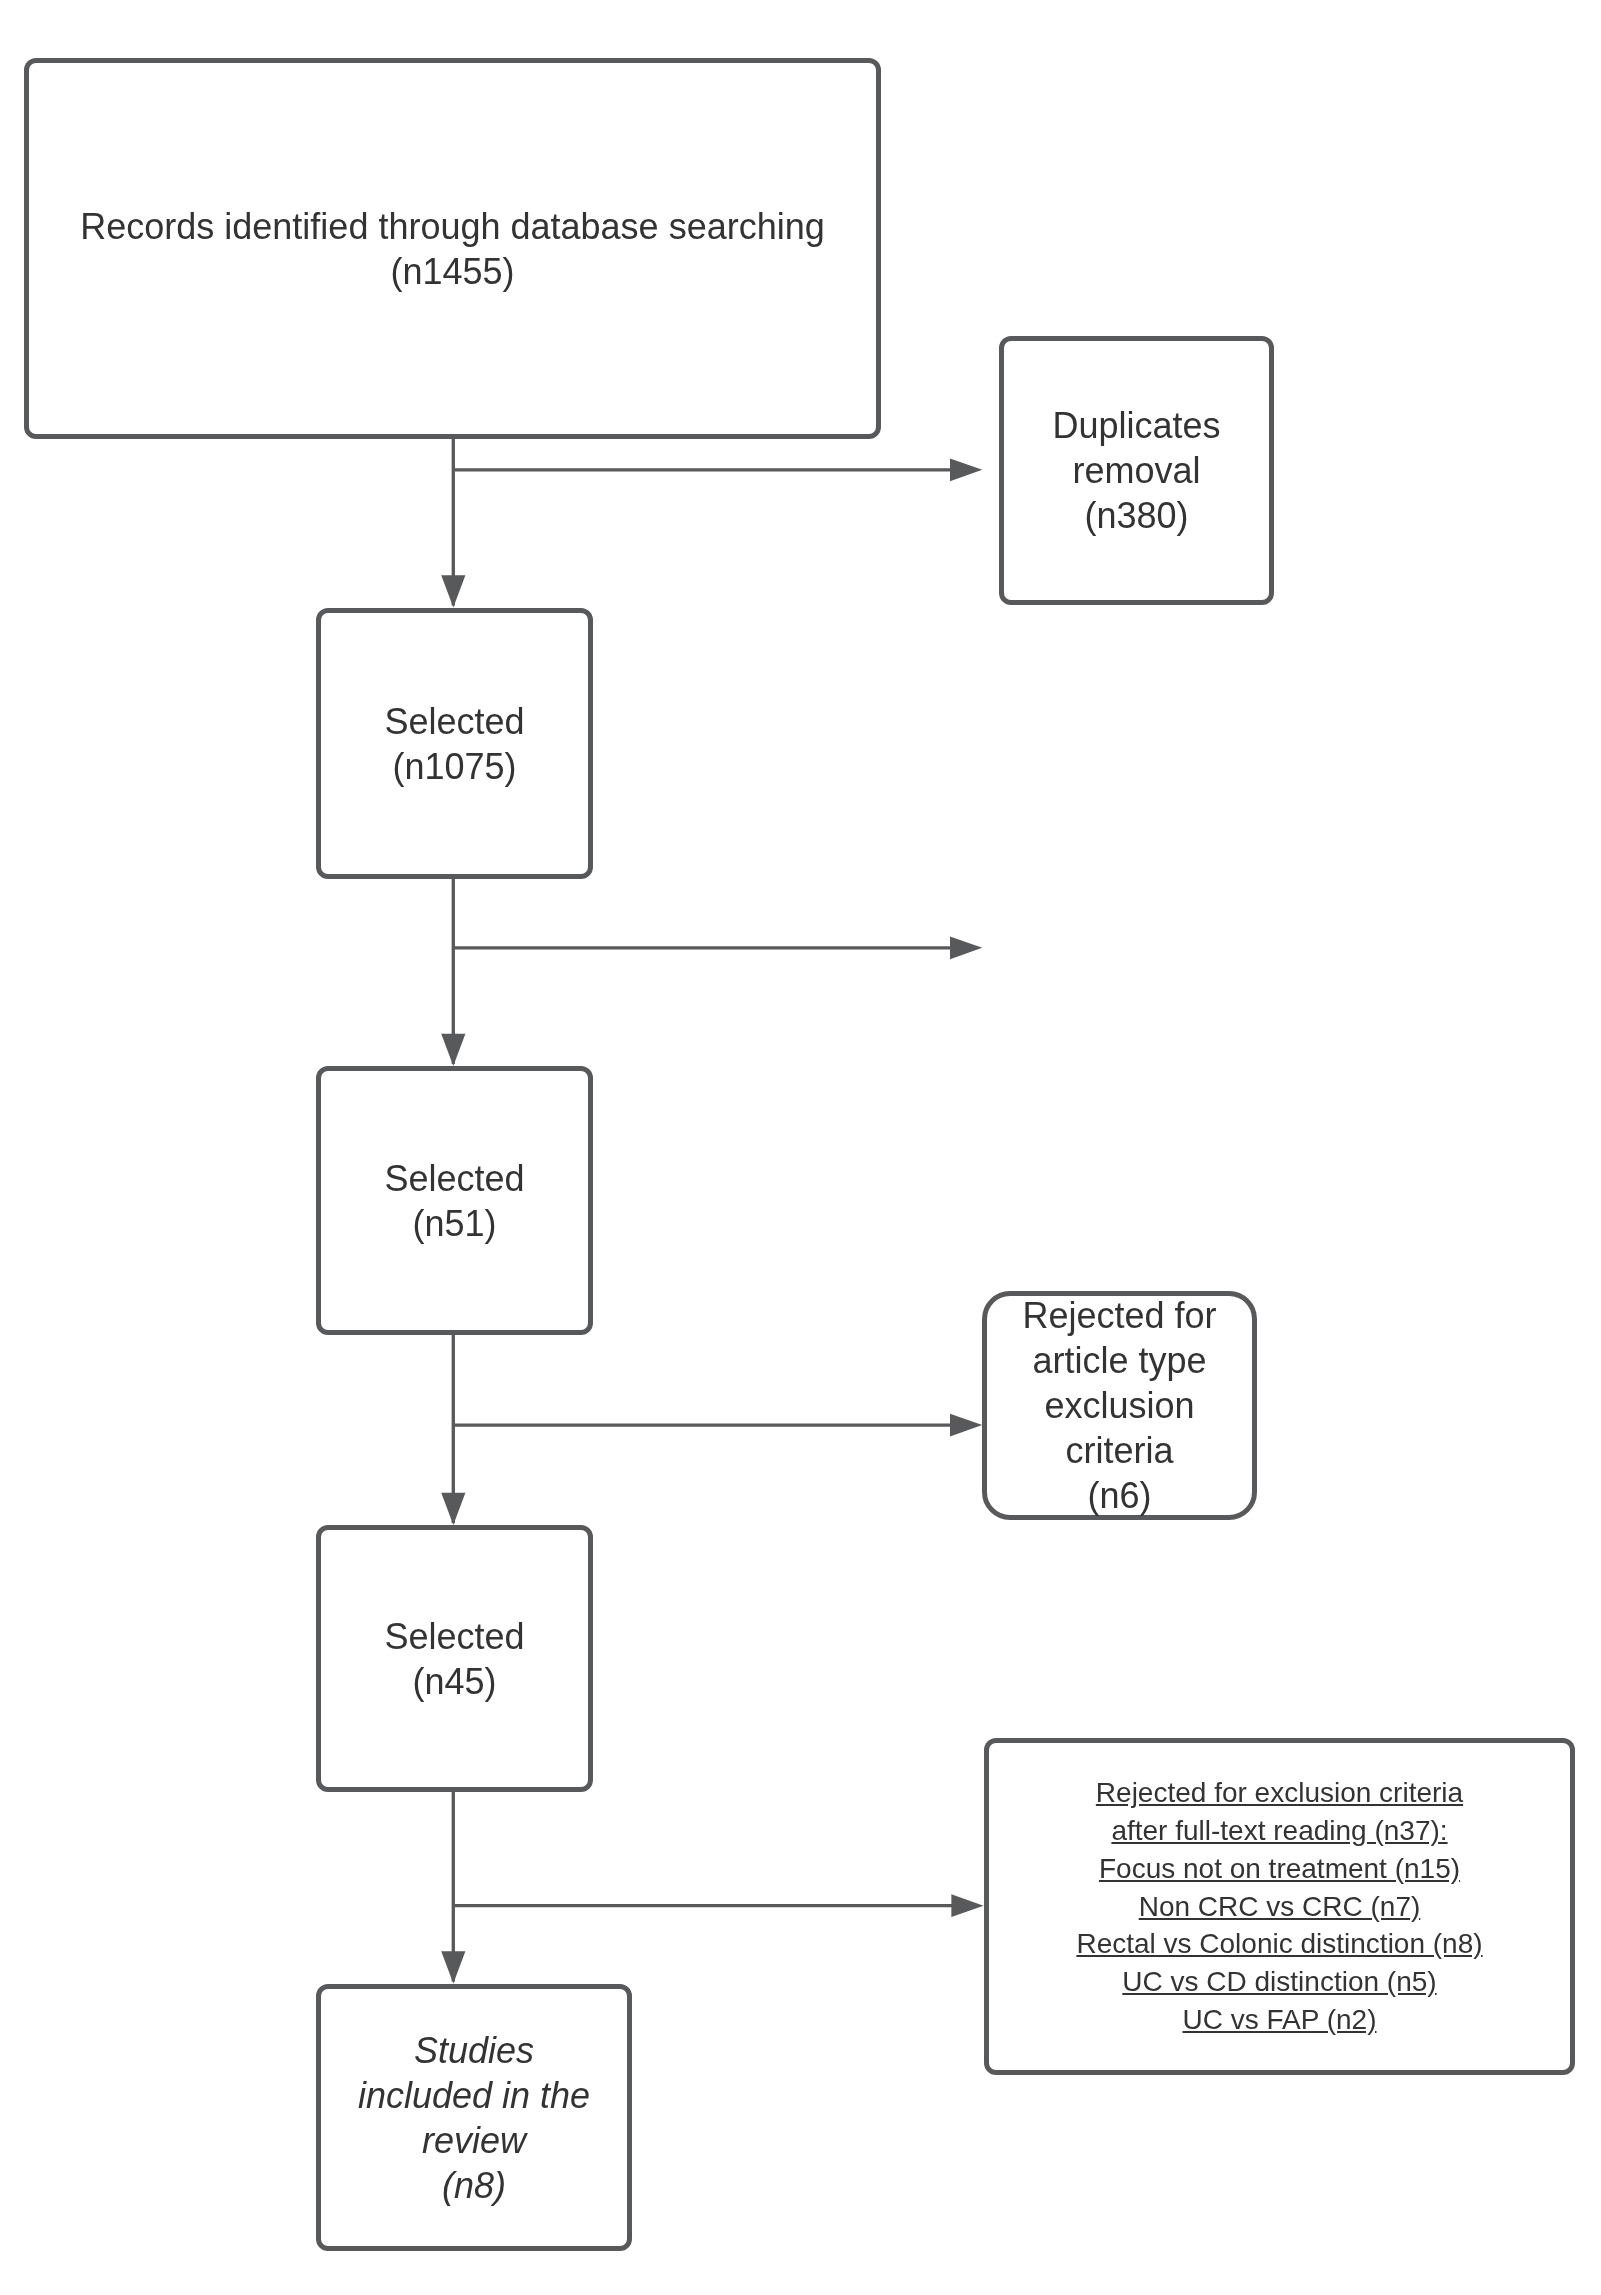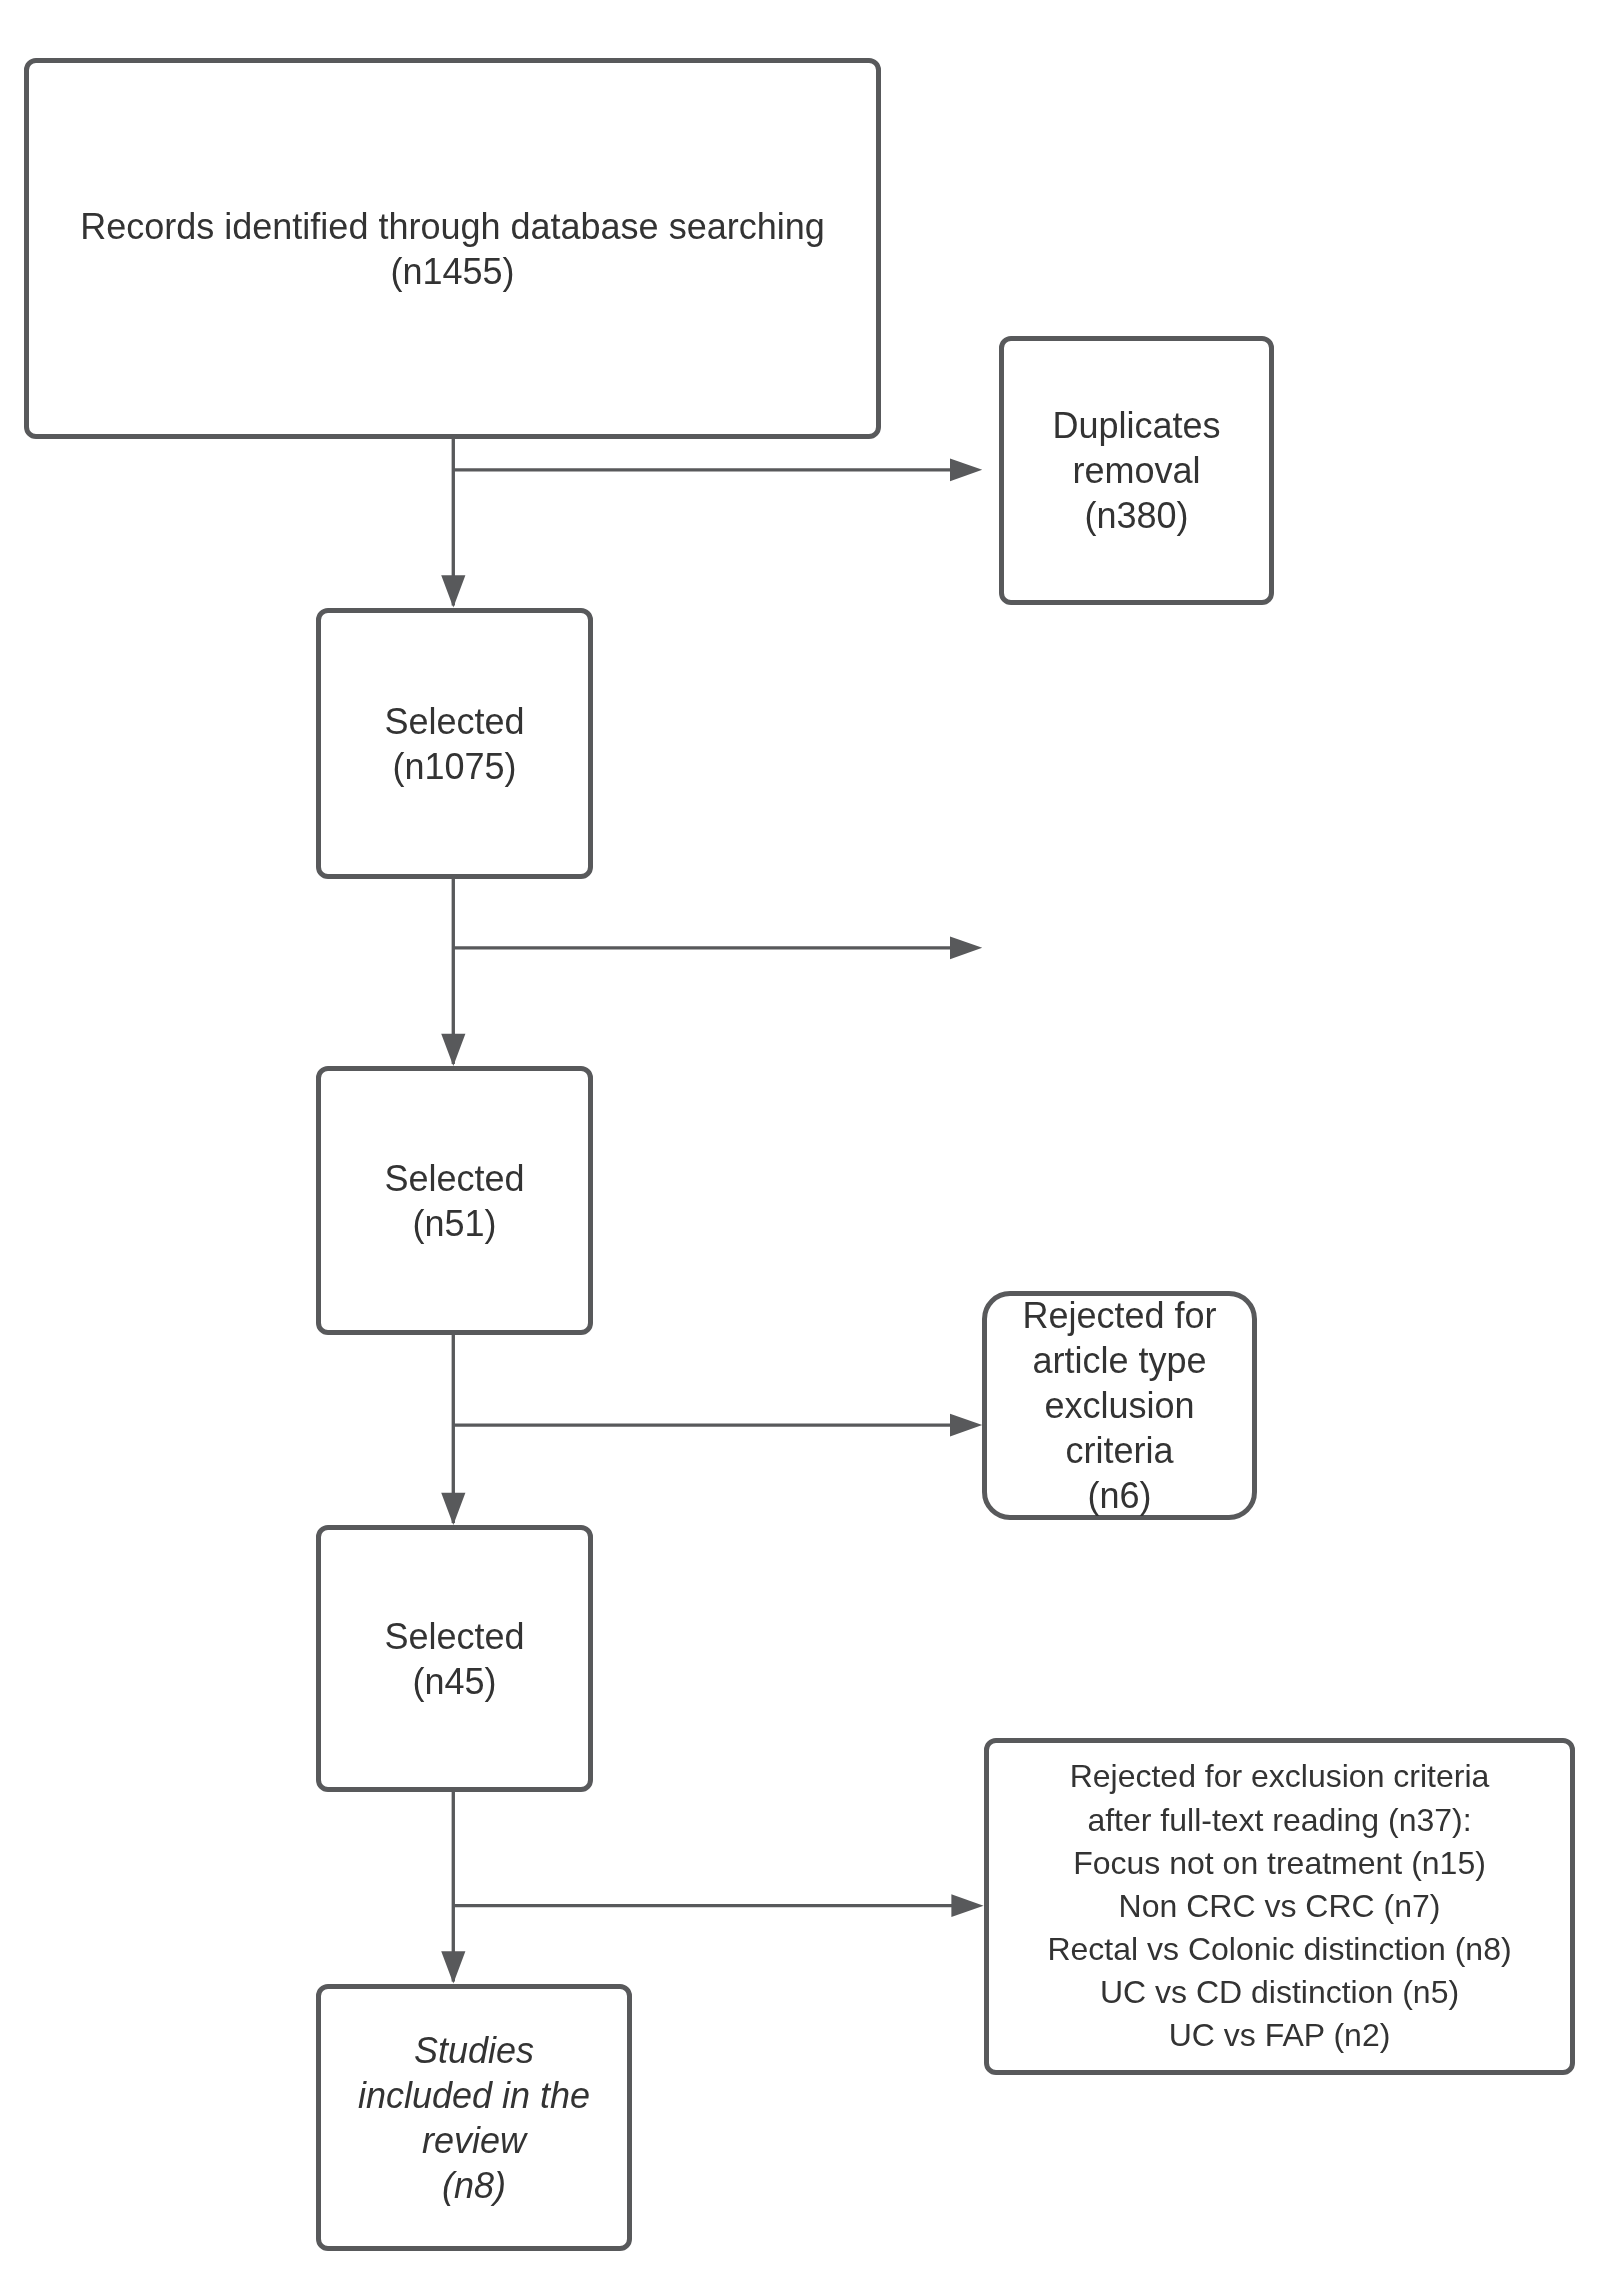--- a/index.html
+++ b/index.html
@@ -40,23 +40,24 @@
     display: flex;
     align-items: center;
     justify-content: center;
     text-align: center;
     white-space: pre-line;
     font-size: 36px;
     line-height: 1.25;
     padding: 6.7px 9.4px;
   }
   .node.big {
-    font-size: 32px;
+    font-size: 28px;
     line-height: 1.35;
     padding: 5.4px 6.7px;
+    text-decoration: underline;
   }
   
   #box-records      { left: 24px;   top: 42px;   width: 857px; height: 381px; margin-top: 16px; }
   #box-selected-1   { left: 316px;  top: 608px;  width: 277px;  height: 271px; }
   #box-selected-2   { left: 316px;  top: 1066px; width: 277px;  height: 269px; }
   #box-selected-3   { left: 316px;  top: 1525px; width: 277px;  height: 267px; }
   #box-included     { left: 316px;  top: 1984px; width: 316px;  height: 267px; font-style: italic; }
   #box-duplicates   { left: 982px; top: 336px;  width: 275px;  height: 269px; margin-left: 17px; }
   #box-nopertinence { left: 982px; top: 814px; width: 275px;  height: 269px; }
   #box-articletype  { left: 982px; top: 1291px; width: 275px;  height: 229px; border-radius: 28px; }

